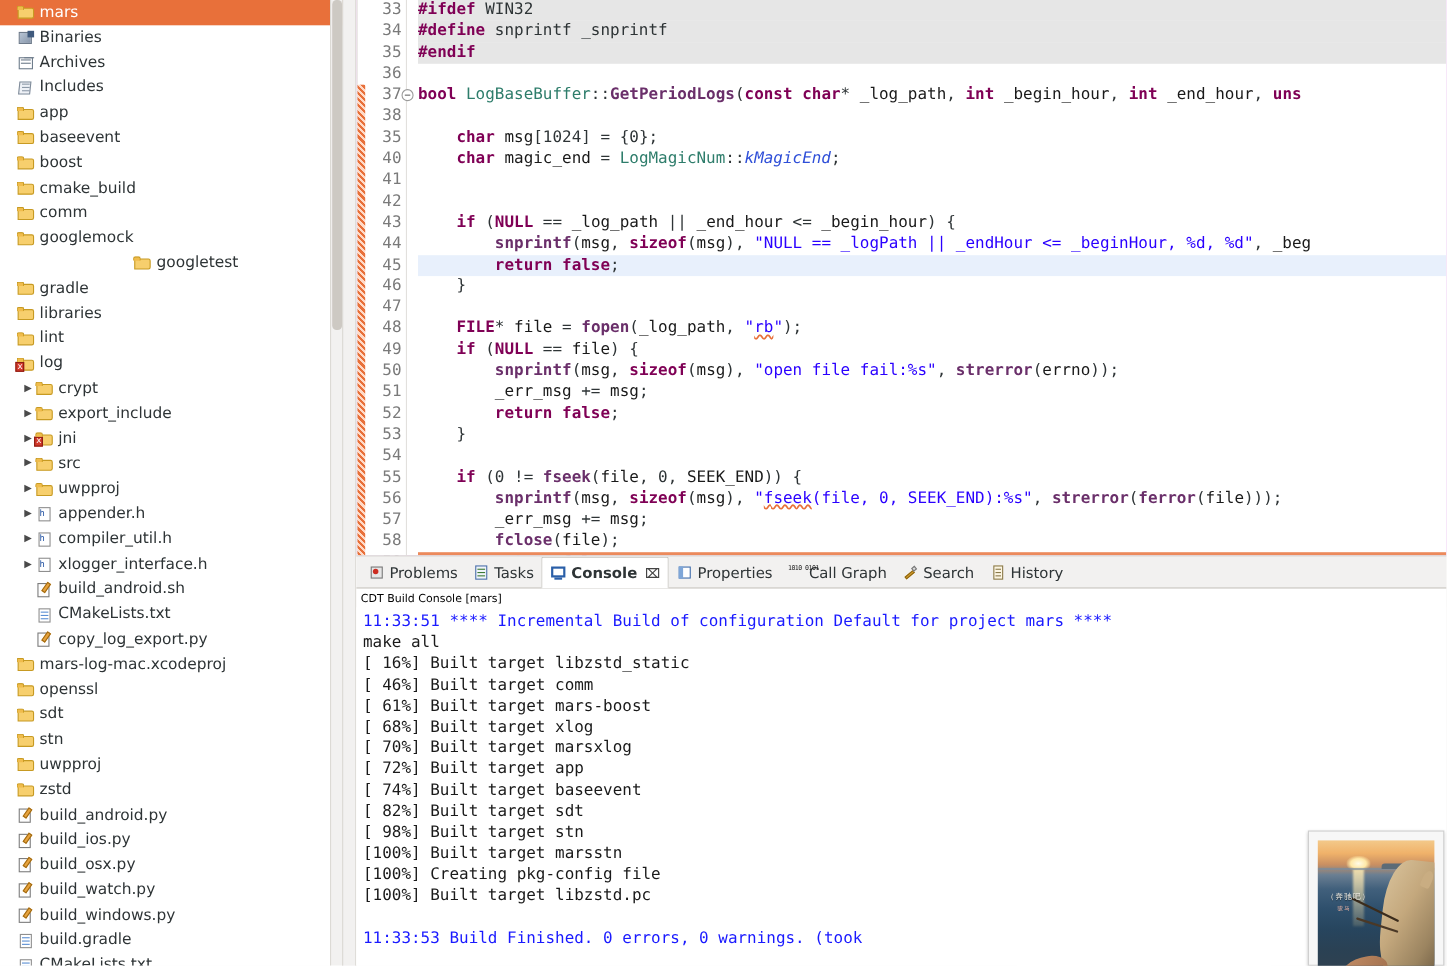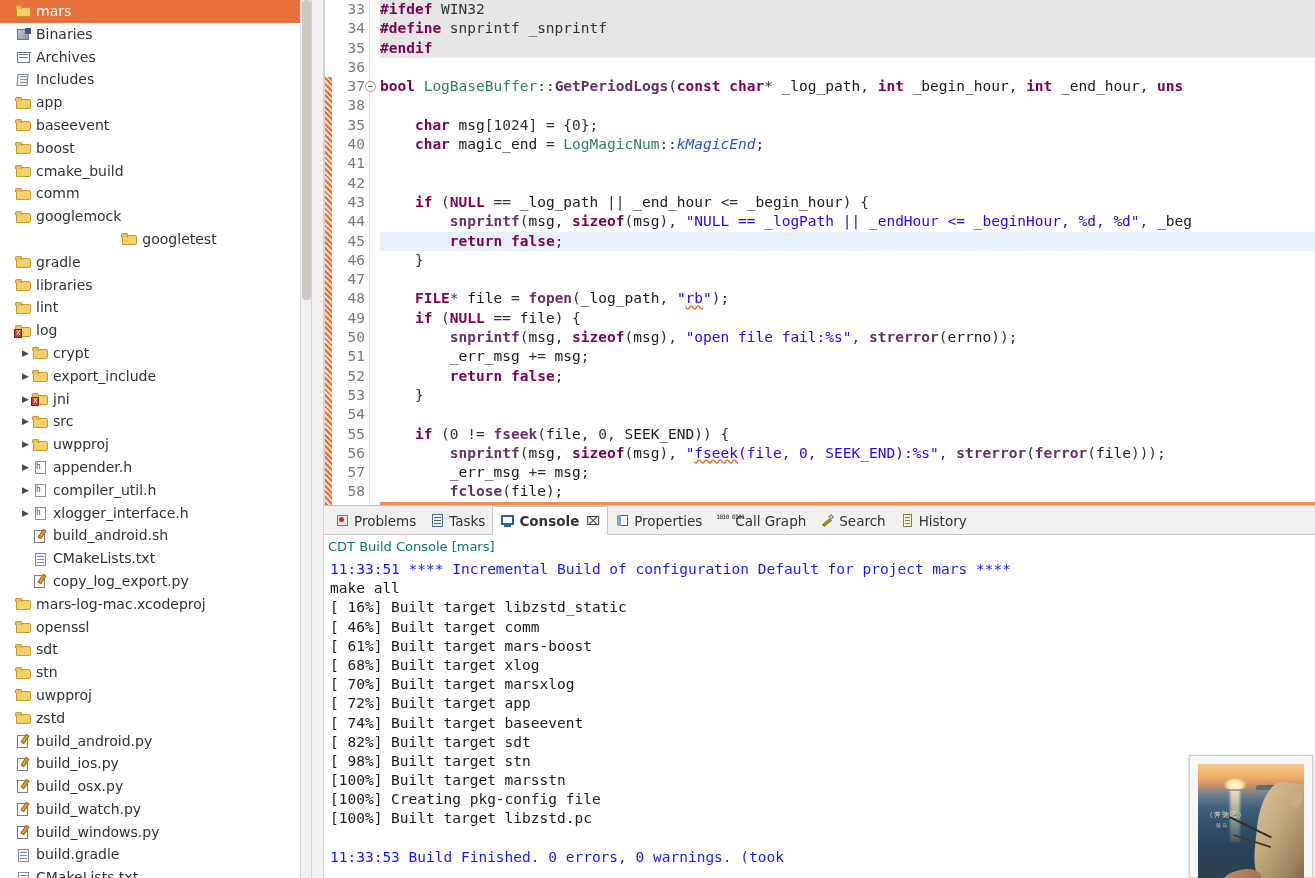--- a/index.html
+++ b/index.html
@@ -256,21 +256,21 @@
     background:#fdf6e3;border:1px solid #8a7a4a;box-sizing:border-box;
   }
   .ti-history:after{
     content:"";position:absolute;left:5px;top:4px;width:5px;height:1px;
     background:#8a7a4a;box-shadow:0 3px 0 #8a7a4a,0 6px 0 #8a7a4a;
   }
   .tab-close{
     font-size:12px;color:#444;margin-left:3px;font-family:"DejaVu Sans",sans-serif;
   }
   .console-title{
-    padding:4px 0 2px 4px;font-size:13px;color:#0f766e;
+    padding:4px 0 2px 4px;font-size:10px;color:#000000;
   }
   .console-body{
     flex:1;padding:4px 0 0 6px;overflow:hidden;position:relative;
     font-family:"DejaVu Sans Mono","Liberation Mono",monospace;
     font-size:14.5px;line-height:19.2px;color:#1a1a1a;background:#ffffff;
   }
   .cline{white-space:pre;height:19.2px;}
   .cline.blue{color:#1a1aff;}
 
   

